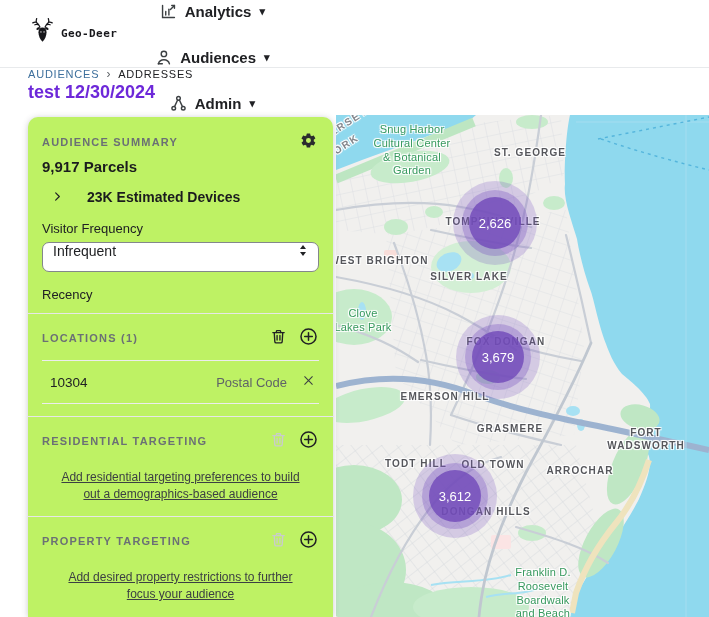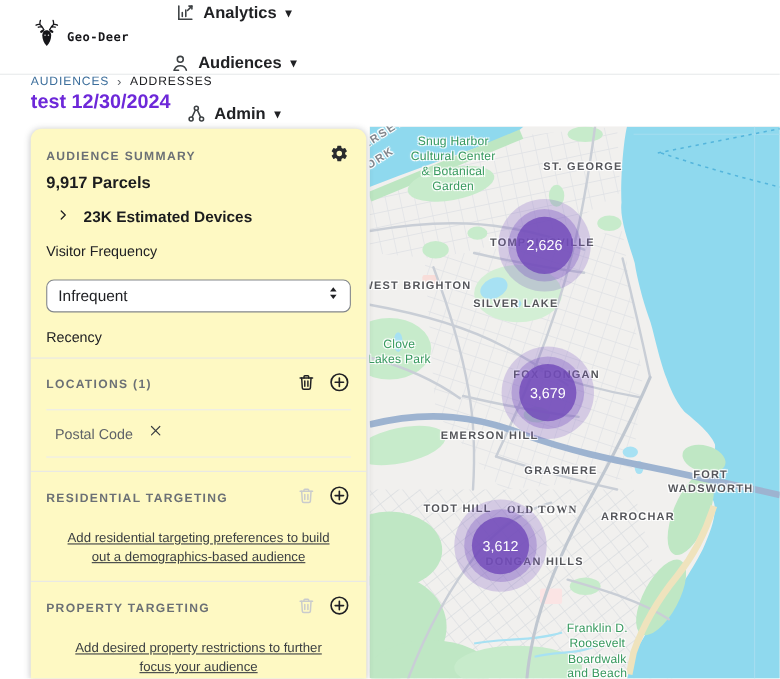--- a/index.html
+++ b/index.html
@@ -20,38 +20,38 @@
 
   
   .breadcrumb{position:absolute;left:28px;top:67px;display:flex;align-items:center;gap:7px;
               font-size:11px;letter-spacing:.8px;font-weight:500;}
   .bc-link{color:#3d6f9c;text-decoration:none;cursor:pointer;}
   .bc-sep{color:#5f6368;font-size:12px;}
   .bc-cur{color:#202124;}
   .page-title{position:absolute;left:28px;top:82px;margin:0;font-size:18px;font-weight:700;color:#6d28d9;}
 
   
-  .card{position:absolute;left:28px;top:117px;width:305px;bottom:0;background:#fef9c3;
+  .card{position:absolute;left:28px;top:117px;width:305px;bottom:0;background:#bef264;
         border-radius:10px 10px 0 0;box-shadow:0 1px 6px rgba(60,64,67,.28);z-index:3;
         box-sizing:border-box;padding:0 14px;}
   .sec-head{display:flex;align-items:center;}
   .sec-title{flex:1;font-size:11px;font-weight:700;letter-spacing:1.2px;color:#6b7075;}
   .icon-btn{display:flex;align-items:center;justify-content:center;width:22px;height:22px;cursor:pointer;color:#202124;}
   .icon-btn.disabled{color:#c9cbcd;cursor:default;}
   .icon-btn + .icon-btn{margin-left:8px;}
   .divider{height:1px;background:#e7e7e8;margin:0 -14px;}
   .inset-line{height:1px;background:#ececee;}
 
   .sec1{padding-top:14px;position:relative;}
   .parcels{font-size:15px;font-weight:700;margin-top:5px;color:#1b1c1e;}
-  .devices{display:flex;align-items:center;gap:13px;margin-top:13px;margin-left:10px;cursor:pointer;}
+  .devices{display:flex;align-items:center;gap:24px;margin-top:13px;margin-left:10px;cursor:pointer;}
   .devices-label{font-size:14px;font-weight:700;color:#1b1c1e;}
   .field-label{font-size:13px;color:#202124;margin-top:15px;}
-  .select{margin-top:18px;height:30px;border:1px solid #83878c;border-radius:7px;display:flex;
-          align-items:center;box-sizing:border-box;padding:0 8px 0 10px;cursor:pointer;background:#fff;}
+  .select{margin-top:6px;height:30px;border:1px solid #83878c;border-radius:7px;display:flex;
+          box-sizing:border-box;padding:0 8px 0 10px;cursor:pointer;background:#fff;}
   .select-value{flex:1;font-size:14px;color:#202124;}
   .sec1-bottom{height:11px;}
 
   .sec2{padding-top:13px;}
   .loc-row{display:flex;align-items:center;padding:12px 2px 12px 8px;}
   .loc-value{flex:1;font-size:13.5px;color:#202124;}
   .loc-type{font-size:13px;color:#5f6368;margin-right:12px;}
   .sec2-bottom{height:12px;}
 
   .sec3{padding-top:13px;}
@@ -215,20 +215,21 @@
           <span>
             <svg viewBox="0 0 24 24" width="19" height="19" fill="none" stroke="currentColor" stroke-width="1.9" stroke-linecap="round">
                 <circle cx="12" cy="12" r="9.5"></circle>
                 <path d="M12 7.2v9.6M7.2 12h9.6"></path>
               </svg>
           </span>
         </div>
       </div>
       <div class="inset-line" style="margin-top:11px"></div>
       <div class="loc-row">
+        <span class="loc-value">10304</span>
         <span class="loc-type">Postal Code</span>
         <span class="icon-btn" style="width:18px;height:18px;">
           <span>
             <svg viewBox="0 0 24 24" width="13" height="13" fill="none" stroke="#3c4043" stroke-width="2" stroke-linecap="round">
                 <path d="M5 5l14 14M19 5L5 19"></path>
               </svg>
           </span>
         </span>
       </div>
       <div class="inset-line"></div>
@@ -384,21 +385,21 @@
       <div class="map-label place" style="left: 43px; top: 146px;">WEST BRIGHTON</div>
       <div class="map-label place" style="left: 133px; top: 162px;">SILVER LAKE</div>
       <div class="map-label park" style="left: 27px; top: 206px;">Clove
 Lakes Park</div>
       <div class="map-label place" style="left: 170px; top: 227px;">FOX DONGAN</div>
       <div class="map-label place" style="left: 109px; top: 282px;">EMERSON HILL</div>
       <div class="map-label place" style="left: 174px; top: 314px;">GRASMERE</div>
       <div class="map-label place" style="left: 310px; top: 324px;">FORT
 WADSWORTH</div>
       <div class="map-label place" style="left: 80px; top: 349px;">TODT HILL</div>
-      <div class="map-label place" style="left: 157px; top: 350px; font-family: Liberation Serif, serif;">OLD TOWN</div>
+      <div class="map-label place" style="left: 157px; top: 350px;">OLD TOWN</div>
       <div class="map-label place" style="left: 244px; top: 356px;">ARROCHAR</div>
       <div class="map-label place" style="left: 150px; top: 397px;">DONGAN HILLS</div>
       <div class="map-label park" style="left: 207px; top: 478px;">Franklin D.
 Roosevelt
 Boardwalk
 and Beach</div>
       <div class="marker" style="left: 159px; top: 108px;">
         <div class="ring r2"></div>
         <div class="ring r1"></div>
         <div class="core"></div>

